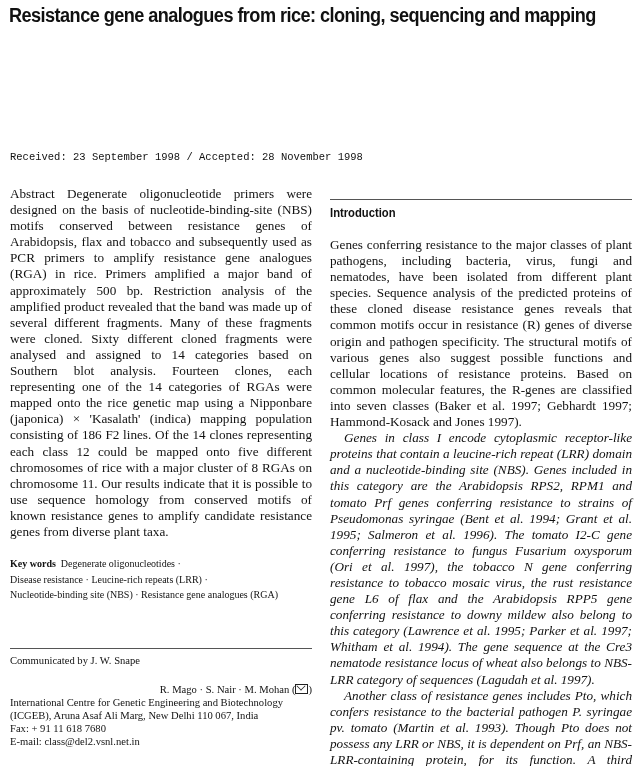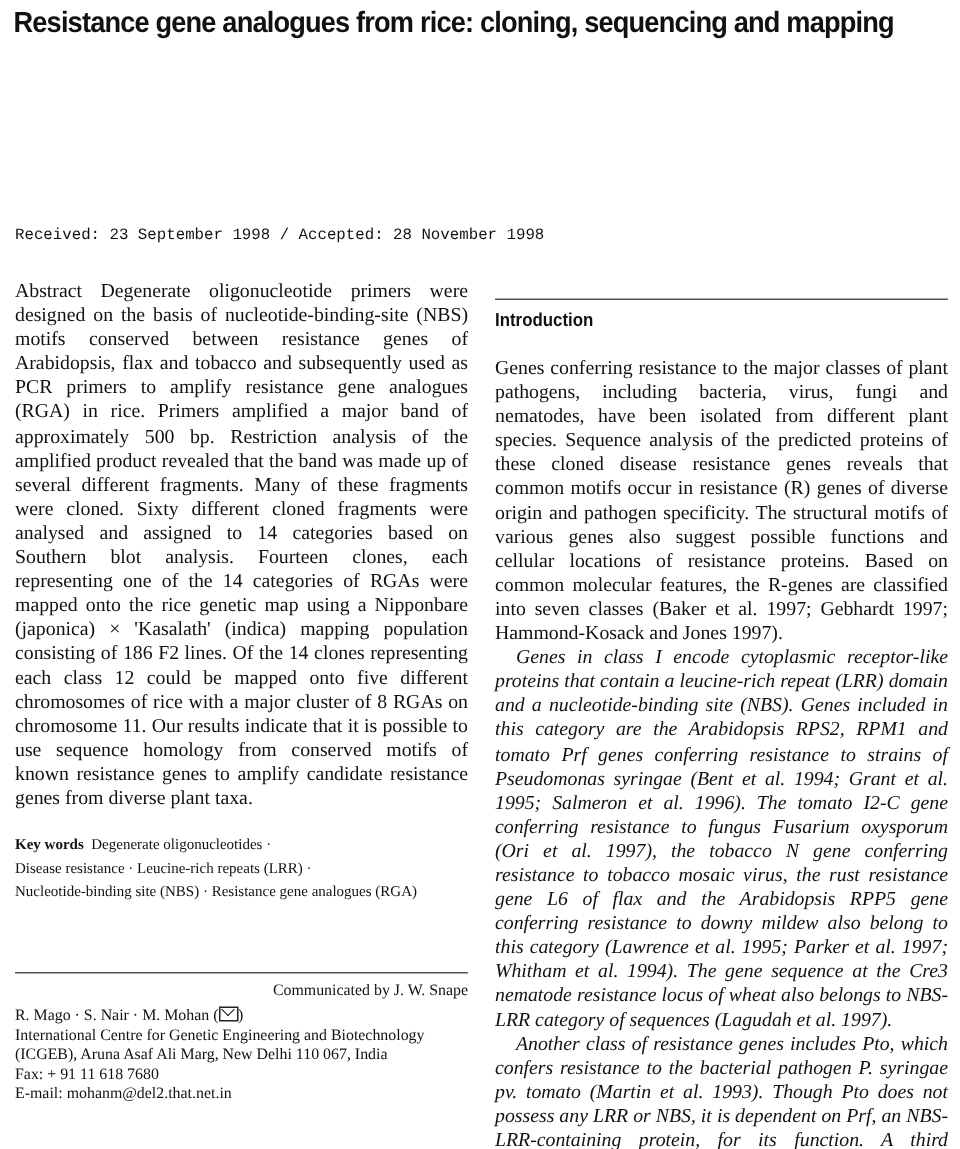--- a/index.html
+++ b/index.html
@@ -16,22 +16,22 @@
   }
   .col { position: absolute; font-family: "Liberation Serif", serif; }
   .left { left: 10px; top: 186px; width: 302px; }
   .right { left: 330px; top: 186px; width: 302px; }
   .body-text { font-size: 13.2px; line-height: 16.1px; text-align: justify; margin: 0; }
   .body-text b { font-weight: normal; }
   .keywords { font-size: 10px; line-height: 15.5px; margin: 16px 0 0 0; }
   .rule { border-top: 1px solid #555; height: 0; }
   .left .rule { margin-top: 45px; width: 302px; }
   .small { font-size: 10.6px; line-height: 13px; margin: 0; }
-  .comm { margin-top: 5px; text-align: right; }
-  .authors { margin-top: 4px; }
+  .comm { margin-top: 5px; }
+  .authors { margin-top: 16px; text-align: right; }
   .intro-rule { margin-top: 13px; }
   .section-head {
     font-family: "Liberation Sans", sans-serif; font-weight: bold; font-size: 12.5px;
     margin: 6px 0 0 0; transform: scaleX(0.9); transform-origin: left top;
   }
   .right .body-text.first { margin-top: 17px; }
   .indent { text-indent: 14px; font-style: italic; }
   .mail-icon { display: inline-block; width: 11px; height: 8px; border: 1px solid #222; position: relative; vertical-align: -1px; }
   .mail-icon:after { content: ""; position: absolute; left: 1px; top: -3px; width: 7px; height: 7px; border-right: 1px solid #222; border-bottom: 1px solid #222; transform: rotate(45deg) scale(0.8); }
 </style>
@@ -45,21 +45,21 @@
   <p class="body-text"><b>Abstract</b> <span>Degenerate oligonucleotide primers were designed on the basis of nucleotide-binding-site (NBS) motifs conserved between resistance genes of Arabidopsis, flax and tobacco and subsequently used as PCR primers to amplify resistance gene analogues (RGA) in rice. Primers amplified a major band of approximately 500 bp. Restriction analysis of the amplified product revealed that the band was made up of several different fragments. Many of these fragments were cloned. Sixty different cloned fragments were analysed and assigned to 14 categories based on Southern blot analysis. Fourteen clones, each representing one of the 14 categories of RGAs were mapped onto the rice genetic map using a Nipponbare (japonica) × 'Kasalath' (indica) mapping population consisting of 186 F2 lines. Of the 14 clones representing each class 12 could be mapped onto five different chromosomes of rice with a major cluster of 8 RGAs on chromosome 11. Our results indicate that it is possible to use sequence homology from conserved motifs of known resistance genes to amplify candidate resistance genes from diverse plant taxa.</span></p>
 
   <p class="keywords"><b>Key words</b>&nbsp; <span>Degenerate oligonucleotides</span><span> · </span><br><span>Disease resistance</span><span> · </span><span>Leucine-rich repeats (LRR)</span><span> · </span><br><span>Nucleotide-binding site (NBS)</span><span> · </span><span>Resistance gene analogues (RGA)</span></p>
 
   <div class="rule"></div>
   <p class="small comm">Communicated by J. W. Snape</p>
   <p class="small authors"><span>R. Mago</span><span> · </span><span>S. Nair</span><span> · </span><span>M. Mohan</span> (<span class="mail-icon"></span>)</p>
   <p class="small">International Centre for Genetic Engineering and Biotechnology</p>
   <p class="small">(ICGEB), Aruna Asaf Ali Marg, New Delhi 110 067, India</p>
   <p class="small">Fax: + 91 11 618 7680</p>
-  <p class="small">E-mail: mohanm@del2.that.net.in</p>
+  <p class="small">E-mail: class@del2.vsnl.net.in</p>
 
 </div>
 
 <div class="col right">
   <div class="rule intro-rule"></div>
   <div class="section-head">Introduction</div>
   <p class="body-text first">Genes conferring resistance to the major classes of plant pathogens, including bacteria, virus, fungi and nematodes, have been isolated from different plant species. Sequence analysis of the predicted proteins of these cloned disease resistance genes reveals that common motifs occur in resistance (R) genes of diverse origin and pathogen specificity. The structural motifs of various genes also suggest possible functions and cellular locations of resistance proteins. Based on common molecular features, the R-genes are classified into seven classes (Baker et al. 1997; Gebhardt 1997; Hammond-Kosack and Jones 1997).</p>
   <p class="body-text indent">Genes in class I encode cytoplasmic receptor-like proteins that contain a leucine-rich repeat (LRR) domain and a nucleotide-binding site (NBS). Genes included in this category are the Arabidopsis RPS2, RPM1 and tomato Prf genes conferring resistance to strains of Pseudomonas syringae (Bent et al. 1994; Grant et al. 1995; Salmeron et al. 1996). The tomato I2-C gene conferring resistance to fungus Fusarium oxysporum (Ori et al. 1997), the tobacco N gene conferring resistance to tobacco mosaic virus, the rust resistance gene L6 of flax and the Arabidopsis RPP5 gene conferring resistance to downy mildew also belong to this category (Lawrence et al. 1995; Parker et al. 1997; Whitham et al. 1994). The gene sequence at the Cre3 nematode resistance locus of wheat also belongs to NBS-LRR category of sequences (Lagudah et al. 1997).</p>
   <p class="body-text indent">Another class of resistance genes includes Pto, which confers resistance to the bacterial pathogen P. syringae pv. tomato (Martin et al. 1993). Though Pto does not possess any LRR or NBS, it is dependent on Prf, an NBS-LRR-containing protein, for its function. A third category, which includes the tomato Cf-2 and Cf-9 genes conferring resistance to the Cladosporium fulvum fungus and the sugar beet nematode resistance gene Hs^pro-1 (Cai et al. 1997; Hammond-Kosack and Jones</p>
 </div>

